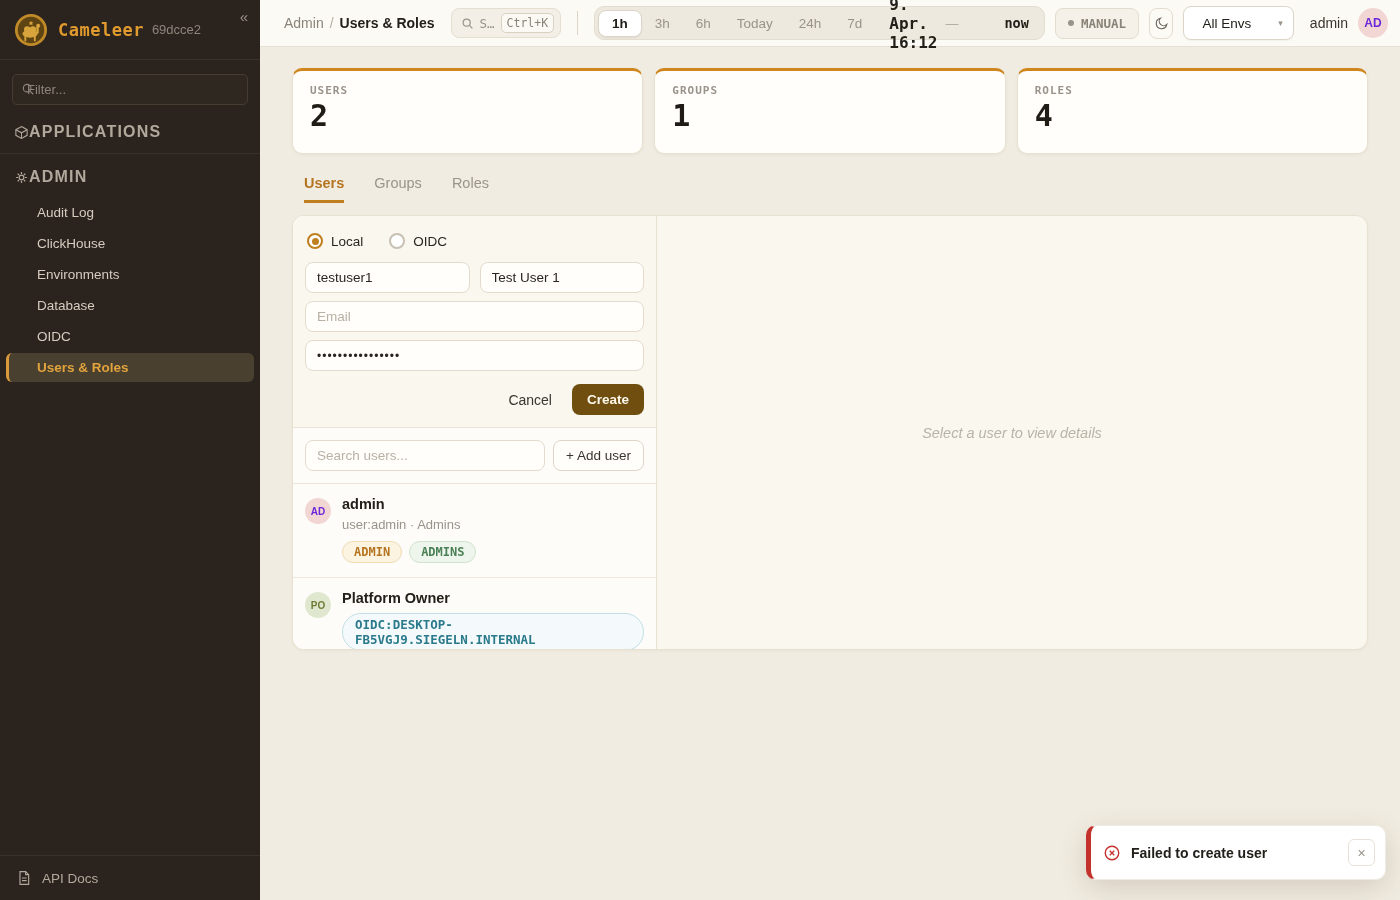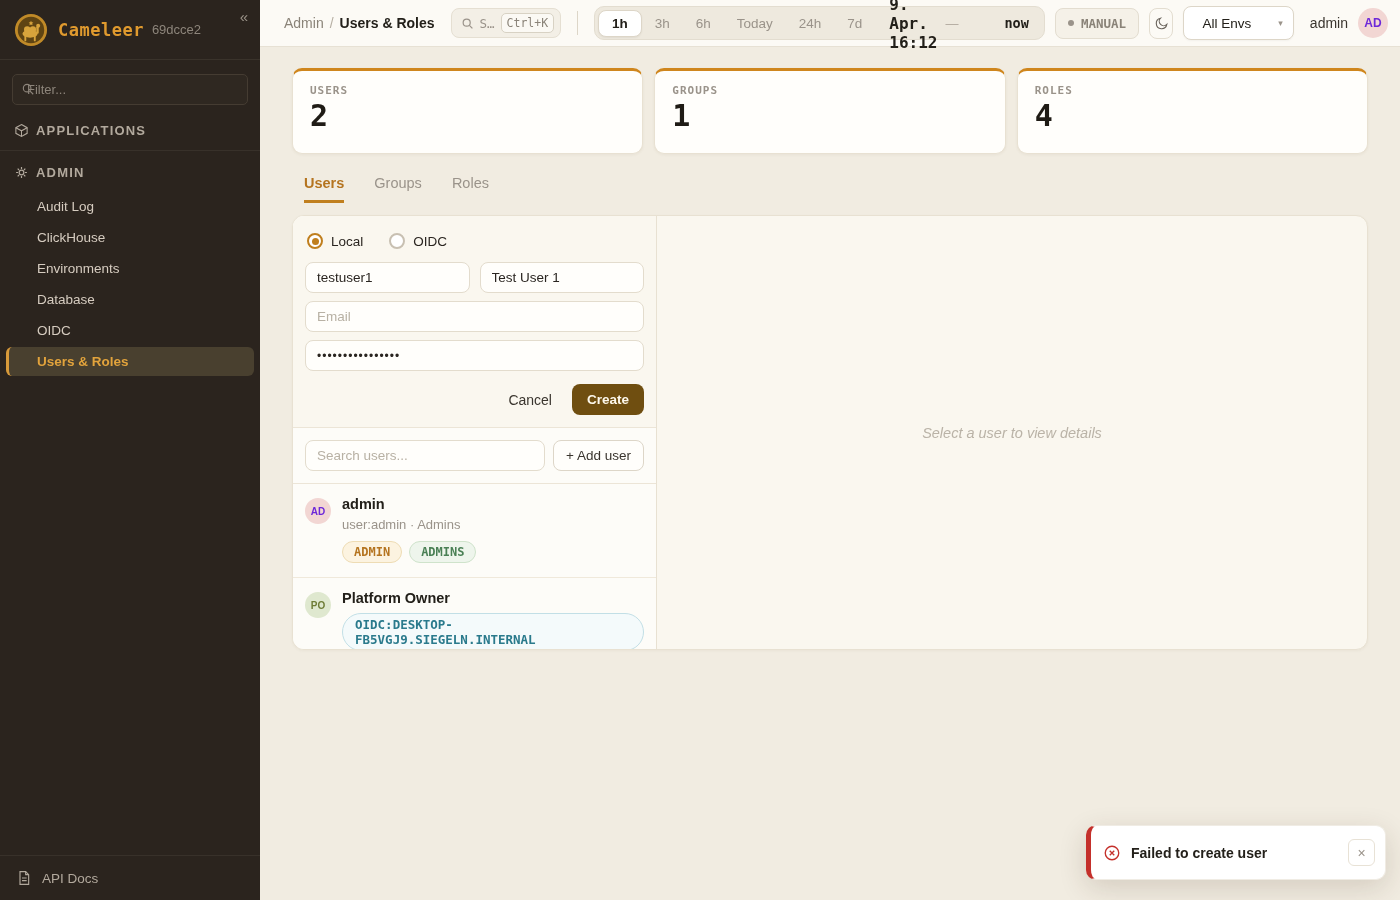--- a/index.html
+++ b/index.html
@@ -14,21 +14,21 @@
   .sidebar { width:260px; flex-shrink:0; background:#2b241e; color:#d6ccc0; display:flex; flex-direction:column; }
   .sb-header { height:60px; display:flex; align-items:center; padding:0 14px; border-bottom:1px solid #3a332b; position:relative; }
   .logo-coin { width:34px; height:34px; flex-shrink:0; }
   .logo-text { font-family:"DejaVu Sans Mono", monospace; font-weight:bold; color:#e09a2e; font-size:17px; margin-left:10px; letter-spacing:.5px; }
   .logo-version { color:#8d857b; font-size:13px; margin-left:8px; }
   .collapse-btn { position:absolute; right:12px; top:8px; color:#9a9288; font-size:15px; cursor:pointer; background:none; border:none; }
   .filter-wrap { margin:14px 12px 6px; position:relative; }
   .filter-wrap svg { position:absolute; left:9px; top:8px; width:14px; height:14px; stroke:#8d857b; }
   .filter-input { width:100%; height:31px; background:#2f2821; border:1px solid #453c32; border-radius:5px; color:#eab308; font-size:13px; padding:0 10px 0 14px; outline:none; }
   .filter-input::placeholder { color:#8d857b; }
-  .sb-section-header { display:flex; align-items:center; gap:7px; padding:12px 14px 10px; color:#b2a99d; font-weight:bold; font-size:13px; letter-spacing:1.2px; }
+  .sb-section-header { display:flex; align-items:center; padding:12px 14px 10px; color:#b2a99d; font-weight:bold; font-size:16px; letter-spacing:1.2px; }
   .sb-section-header svg { width:15px; height:15px; stroke:#b2a99d; }
   .sb-divider { border-bottom:1px solid #38312a; margin:2px 0; }
   .nav-item { display:block; margin:2px 6px; padding:7px 14px 7px 28px; font-size:13.5px; color:#d6ccc0; border-radius:6px; border-left:3px solid transparent; cursor:pointer; }
   .nav-item.active { background:#49402f; color:#e2a33c; border-left:3px solid #d89a3a; font-weight:600; }
   .sb-footer { margin-top:auto; border-top:1px solid #38312a; padding:14px 16px; display:flex; align-items:center; gap:10px; color:#b2a99d; font-size:13.5px; cursor:pointer; }
   .sb-footer svg { width:16px; height:16px; stroke:#b2a99d; }
 
   
   .main { flex:1; display:flex; flex-direction:column; min-width:0; }
 

